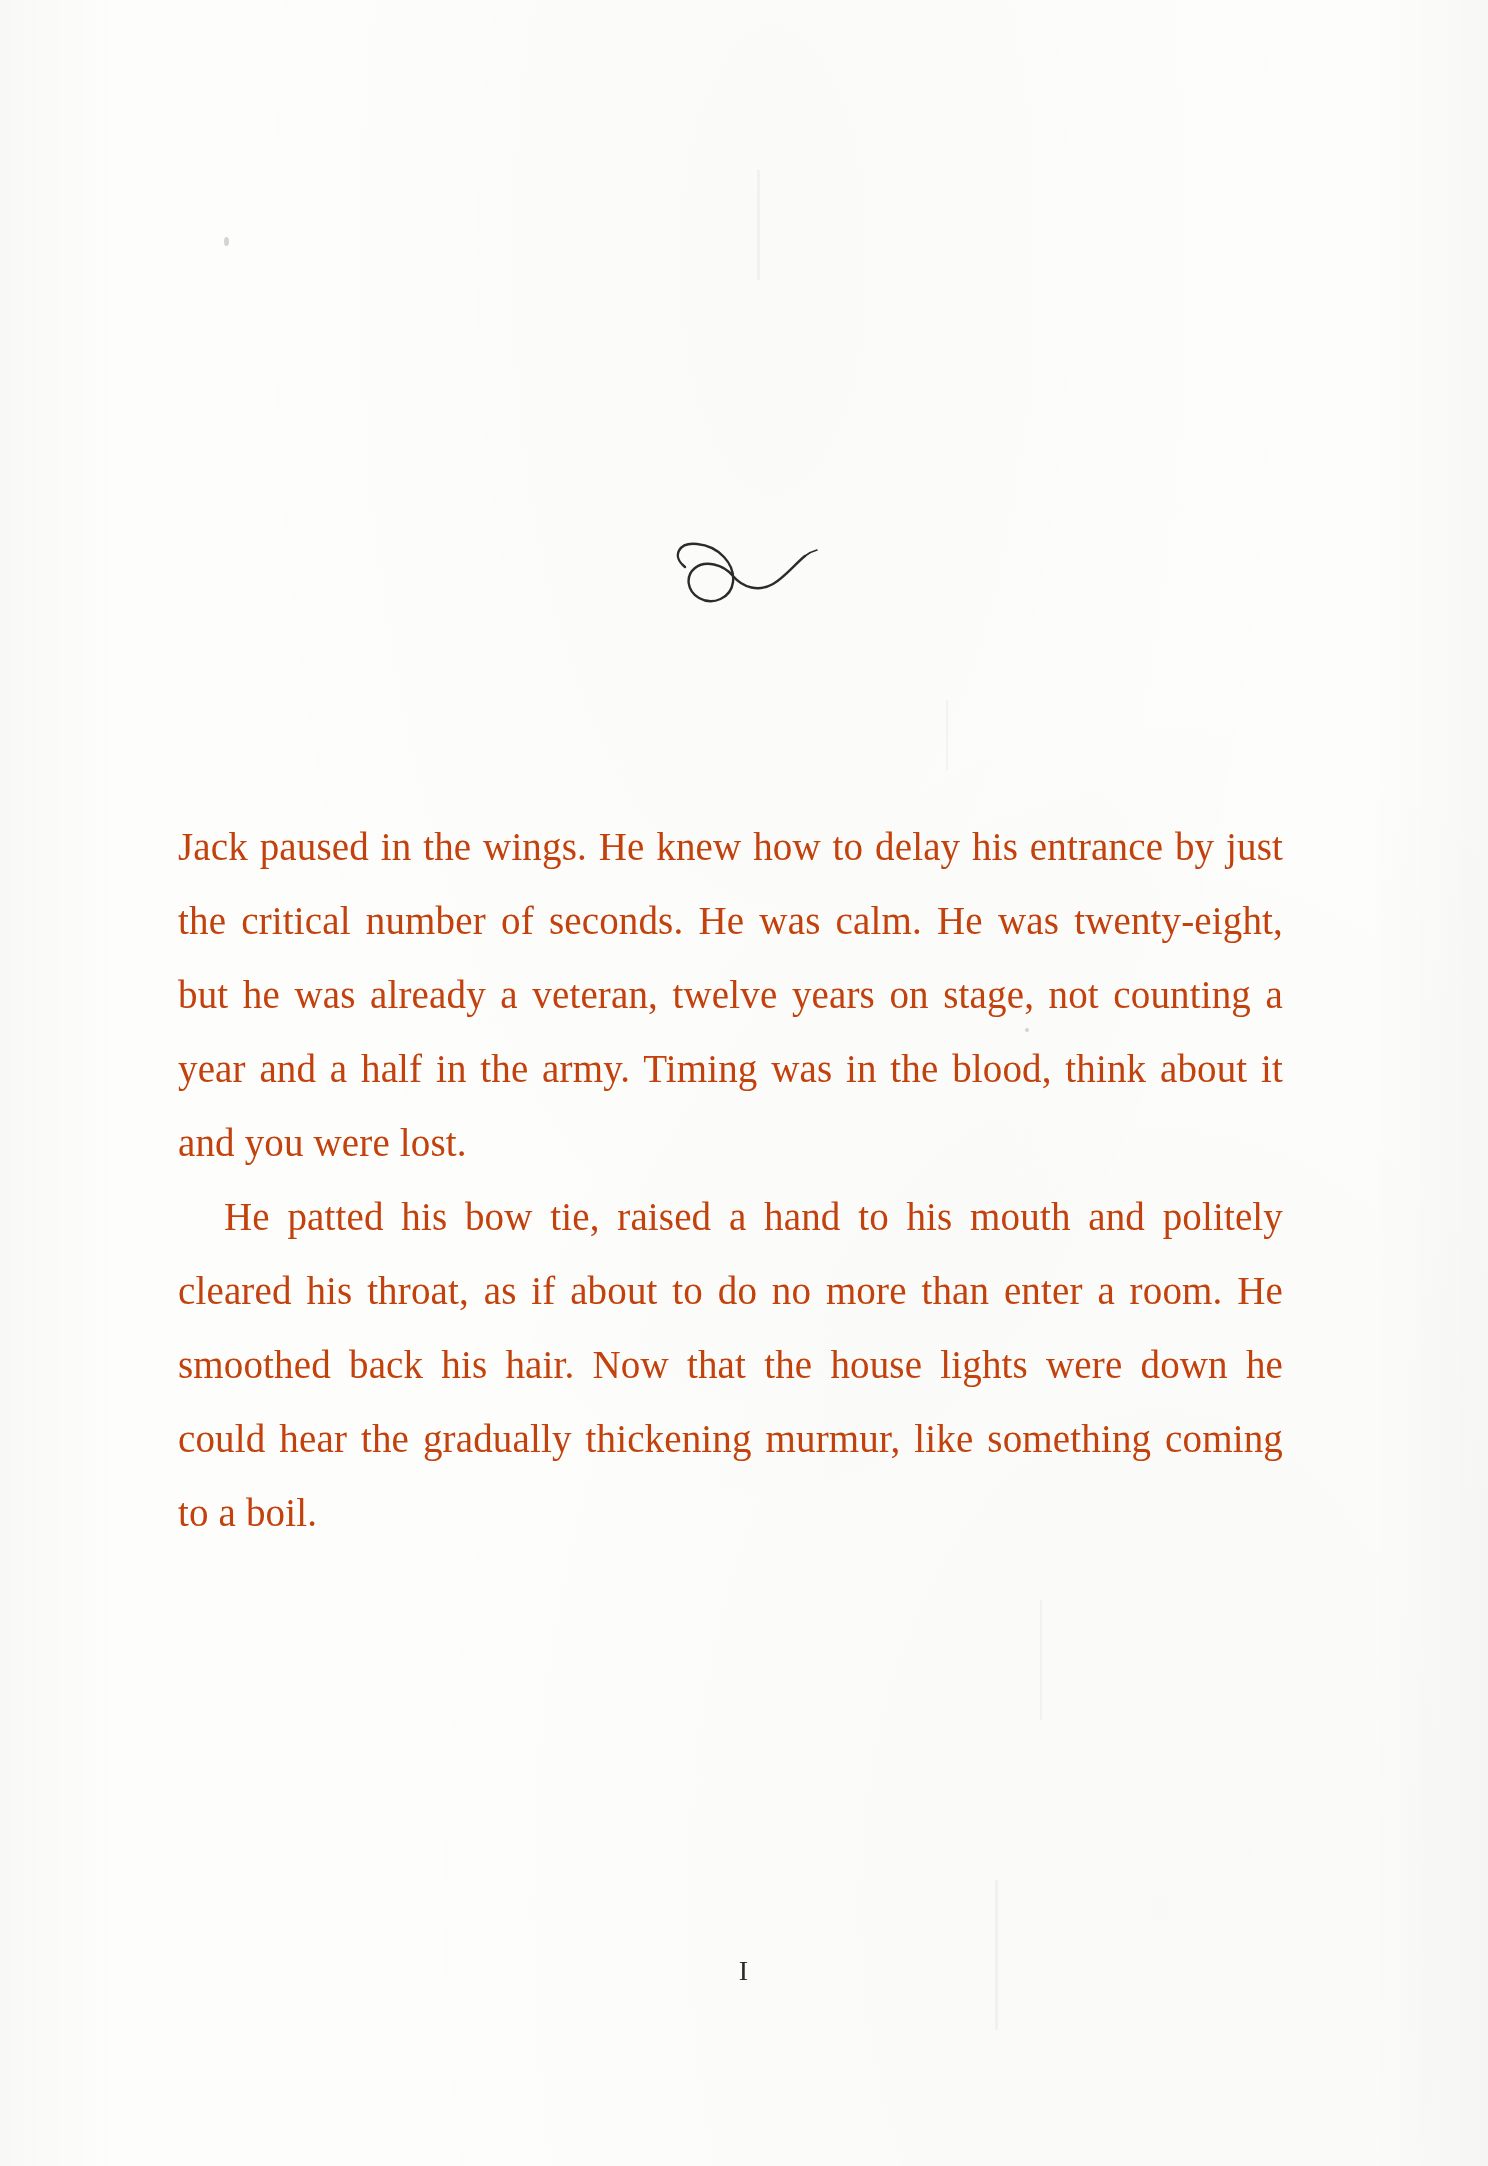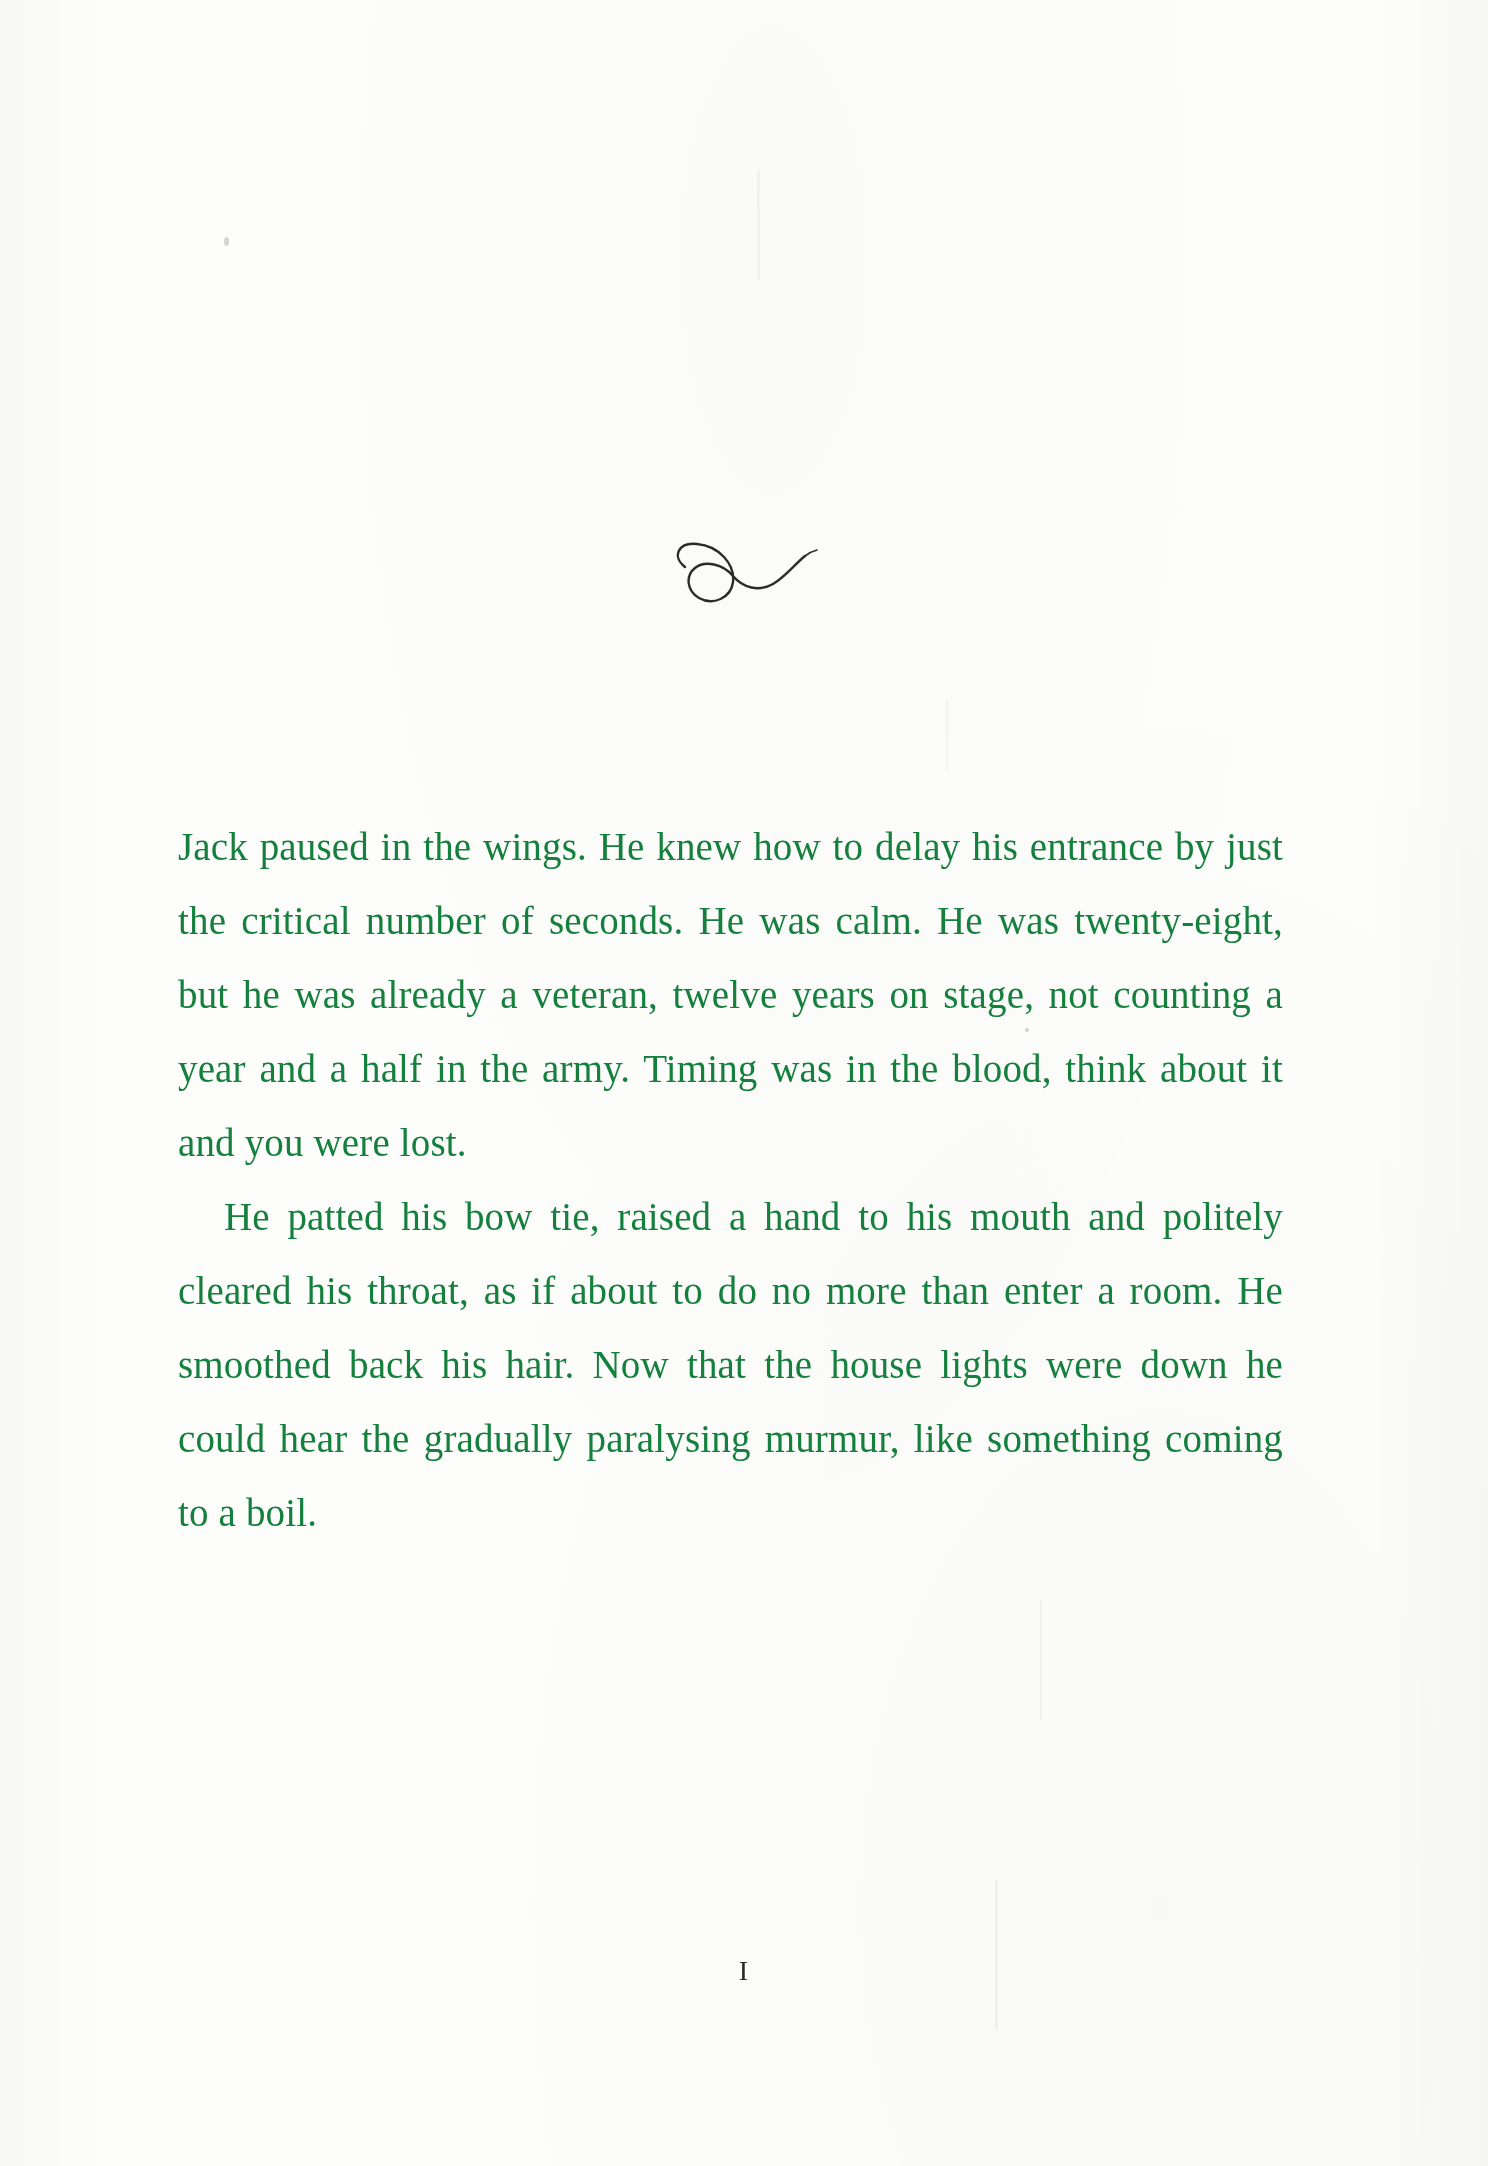--- a/index.html
+++ b/index.html
@@ -55,21 +55,21 @@
     width: 1105px;
   }
 
   .para {
     margin: 0;
     font-size: 39px;
     line-height: 74px;
     text-align: justify;
     text-justify: inter-word;
     letter-spacing: 0.15px;
-    color: #15803d;
+    color: #c2410c;
   }
   .para + .para {
     text-indent: 46px;
   }
 
   .folio {
     position: absolute;
     left: 0;
     right: 0;
     top: 1955px;
@@ -98,18 +98,18 @@
     <svg width="190" height="110" viewBox="0 0 190 110" aria-hidden="true">
       <g fill="none" stroke="#2b2b2b" stroke-width="2.2" stroke-linecap="round">
         <path d="M36 47 C22 36, 30 22, 48 24 C70 26, 86 44, 84 62 C82 78, 64 86, 50 78 C38 71, 36 56, 46 48 C56 40, 74 44, 84 56 C94 68, 110 72, 124 64 C136 57, 146 44, 156 36" stroke-width="2.4"></path>
         <path d="M156 36 C160 33, 164 31, 168 30" stroke-width="1.6"></path>
       </g>
     </svg>
   </div>
 
   <div class="text-block">
     <p class="para">Jack paused in the wings. He knew how to delay his entrance by just the critical number of seconds. He was calm. He was twenty-eight, but he was already a veteran, twelve years on stage, not counting a year and a half in the army. Timing was in the blood, think about it and you were lost.</p>
-    <p class="para">He patted his bow tie, raised a hand to his mouth and politely cleared his throat, as if about to do no more than enter a room. He smoothed back his hair. Now that the house lights were down he could hear the gradually paralysing murmur, like something coming to a boil.</p>
+    <p class="para">He patted his bow tie, raised a hand to his mouth and politely cleared his throat, as if about to do no more than enter a room. He smoothed back his hair. Now that the house lights were down he could hear the gradually thickening murmur, like something coming to a boil.</p>
   </div>
 
   <div class="folio">I</div>
 
 </div>
 
 </body></html>

